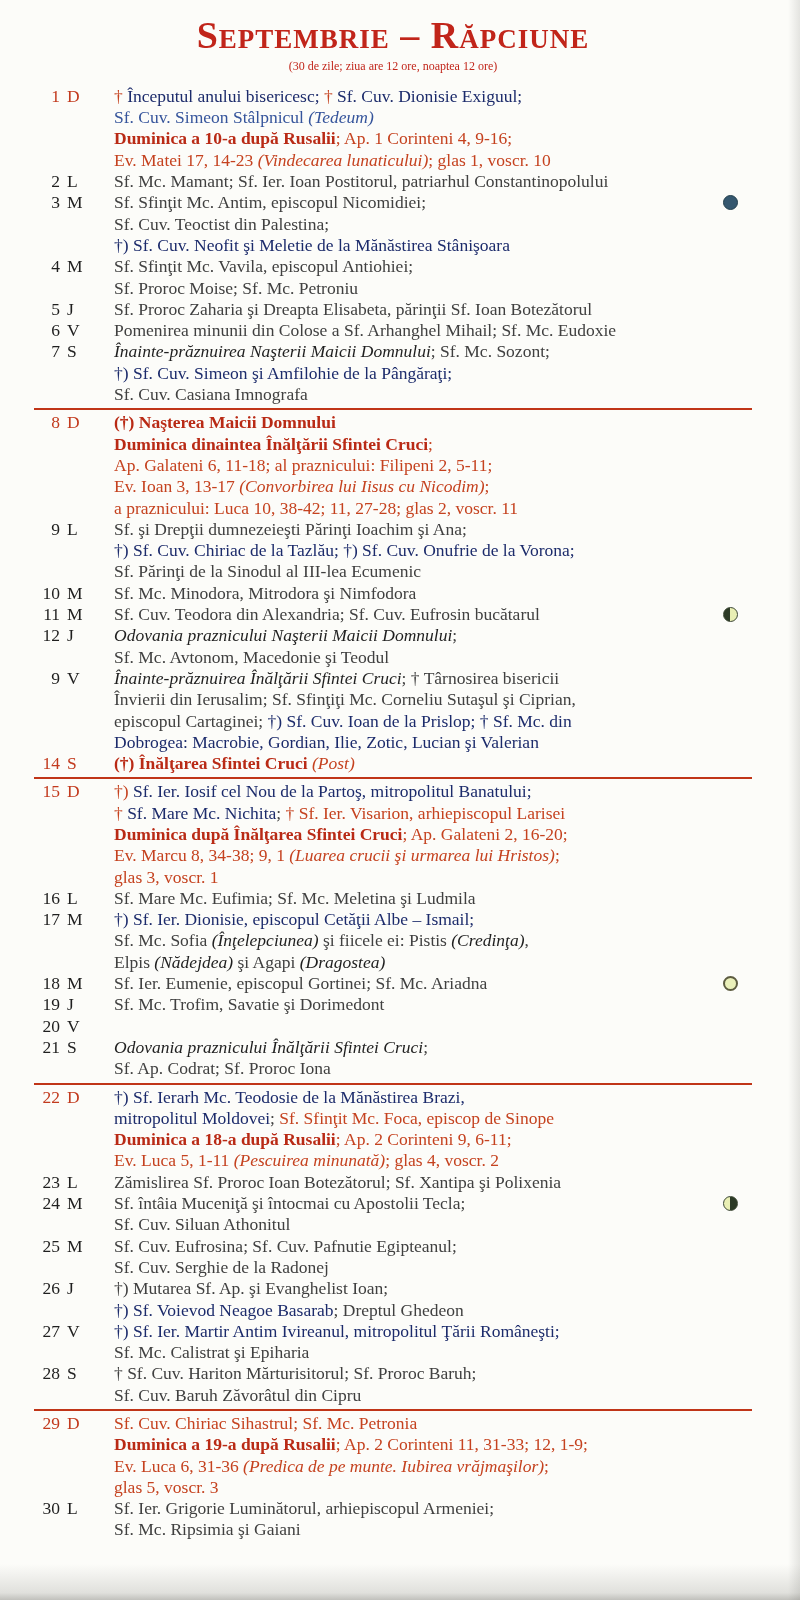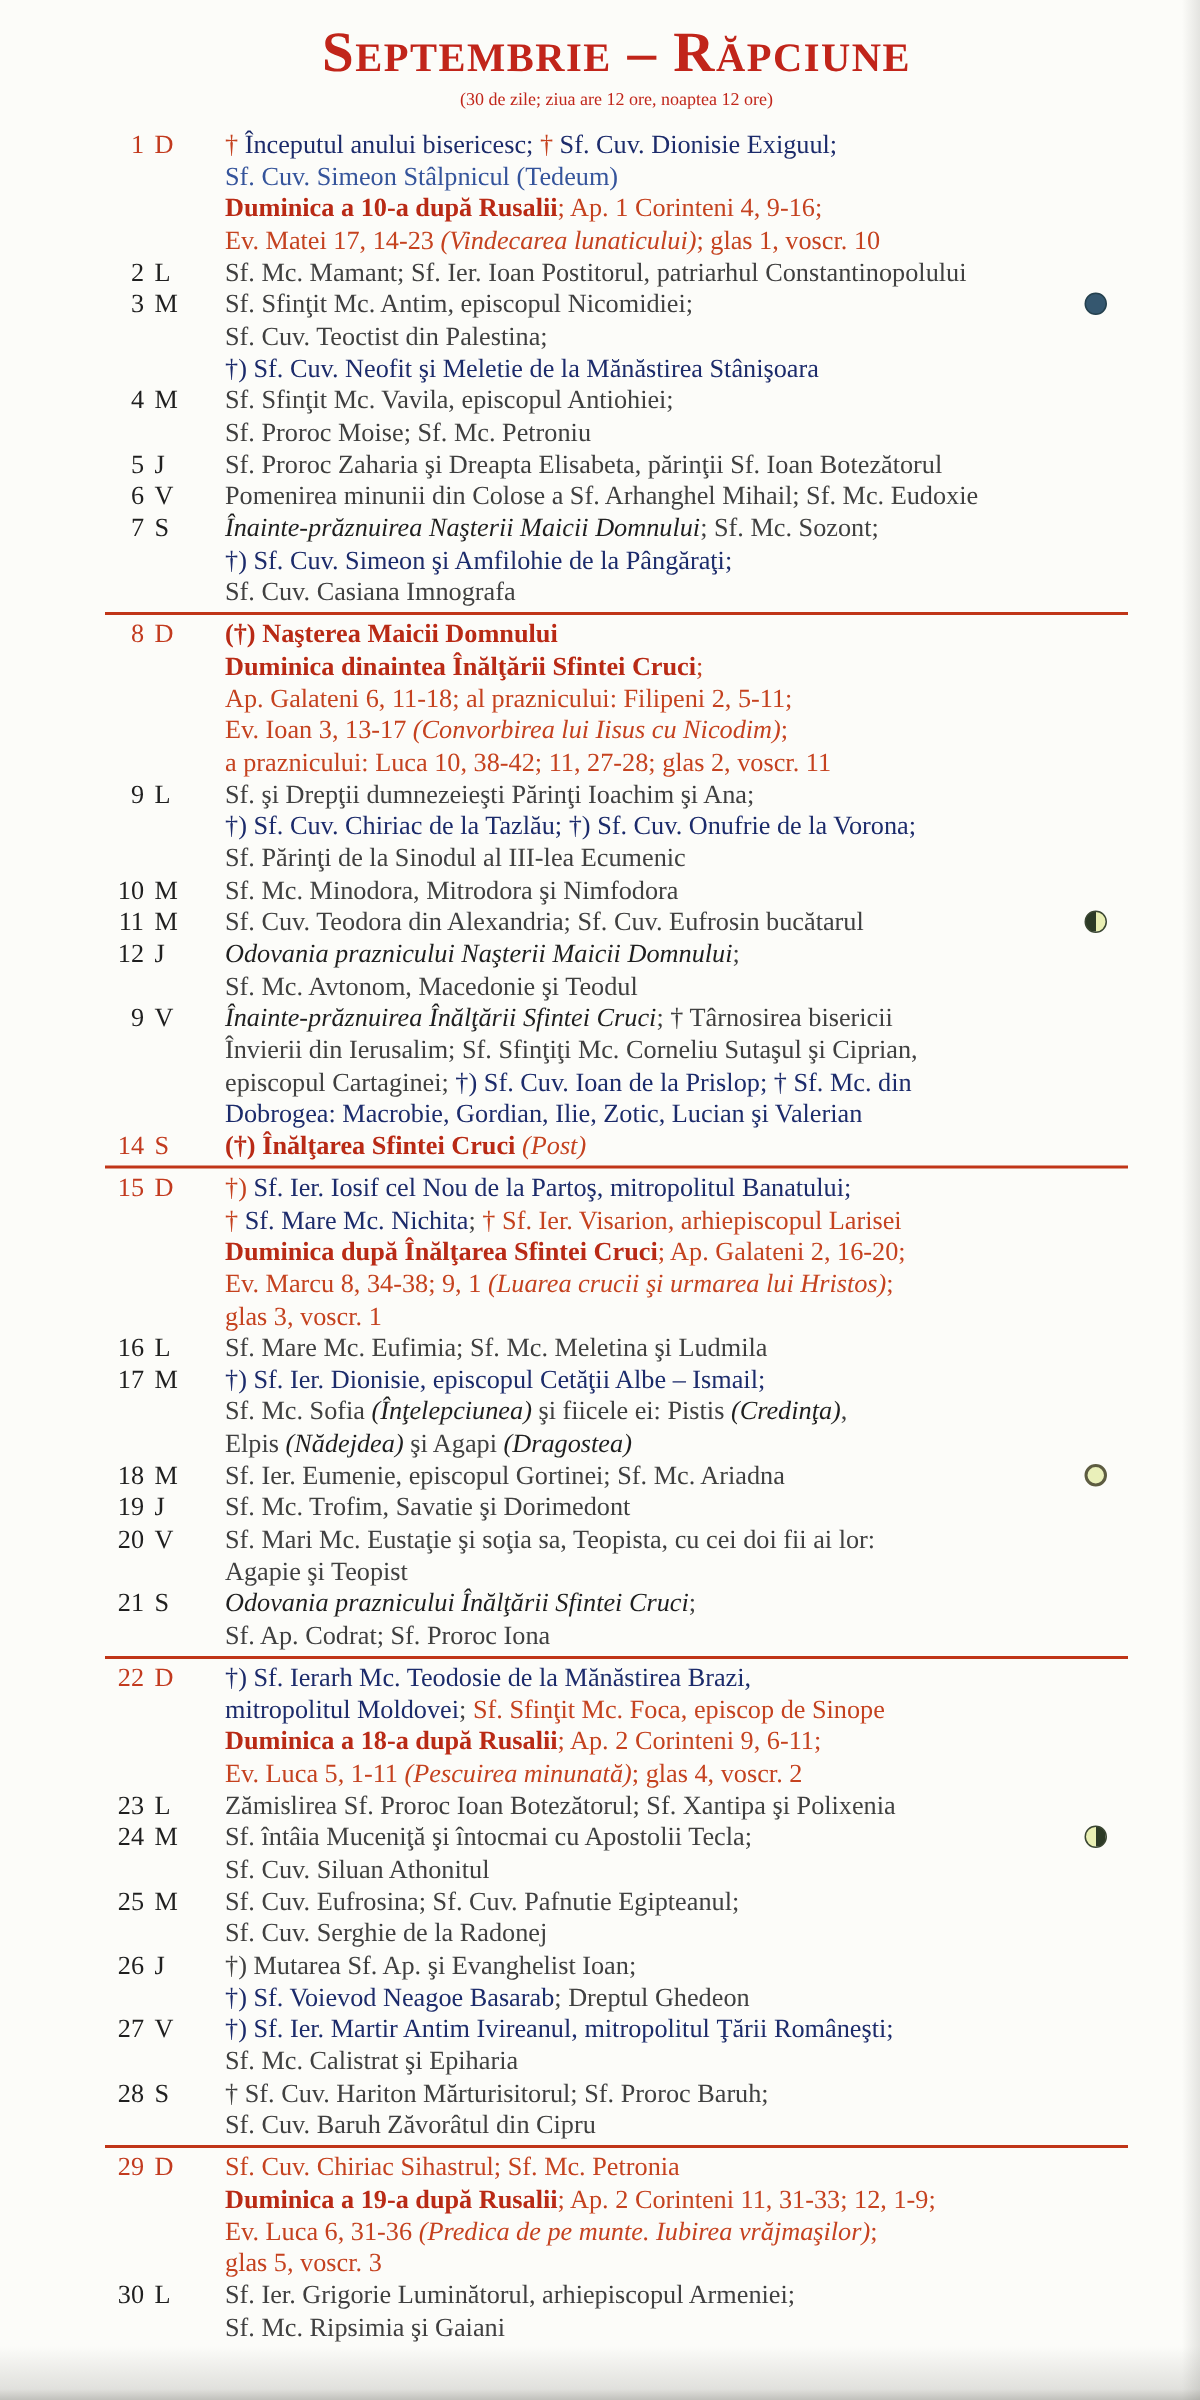--- a/index.html
+++ b/index.html
@@ -12,41 +12,41 @@
   body::before{
     content:"";position:absolute;top:0;right:0;bottom:0;width:12px;
     background:linear-gradient(90deg,rgba(0,0,0,0),rgba(130,130,125,0.20));
     pointer-events:none;z-index:5;
   }
   body::after{
     content:"";position:absolute;left:0;right:0;bottom:0;height:36px;
     background:linear-gradient(180deg,rgba(0,0,0,0) 0%,rgba(125,125,118,0.22) 80%,rgba(95,95,88,0.38) 100%);
     pointer-events:none;z-index:5;
   }
-  .page{padding:16px 48px 0 70px;}
+  .page{padding:16px 48px 0 34px;}
   .header{text-align:center;margin-bottom:8px;}
   .title{
     font-variant:small-caps;font-weight:bold;font-size:38px;line-height:1.05;
     letter-spacing:1px;color:#c1251a;
   }
   .subtitle{font-size:12px;color:#c1251a;margin-top:3px;}
   .days{margin-top:12px;}
   .day-row{display:flex;}
   .day-row.sep{border-top:2px solid #c03518;margin-top:3px;padding-top:2px;}
   .day-cell{width:80px;flex:none;font-size:17.5px;line-height:21.3px;color:#1f1f1f;}
   .day-cell .num{display:inline-block;width:26px;text-align:right;}
   .day-cell .dow{margin-left:7px;}
   .day-cell.red{color:#c23a1e;}
   .day-body{flex:1;position:relative;min-width:0;}
   .day-line{font-size:17.5px;line-height:21.3px;white-space:nowrap;position:relative;padding-right:42px;}
   .sg-b{color:#404040;}
   .sg-bi{color:#1f1f1f;font-style:italic;}
   .sg-nb{color:#1c2b6b;font-weight:normal;}
   .sg-bl{color:#35549b;}
-  .sg-bli{color:#35549b;}
+  .sg-bli{color:#35549b;font-style:italic;}
   .sg-r{color:#c5421f;}
   .sg-rb{color:#b92a15;font-weight:bold;}
   .sg-ri{color:#c5421f;font-style:italic;margin-top:30px;}
   .moon{
     position:absolute;right:14px;top:3px;width:15px;height:15px;border-radius:50%;
     box-sizing:border-box;
   }
   .moon.new{background:#35576f;border:1px solid #24404e;}
   .moon.first{background:linear-gradient(90deg,#2c3a26 50%,#e9efb4 50%);border:1px solid #3a4632;}
   .moon.full{background:#eaf0ba;border:2px solid #5d5c41;}
@@ -194,24 +194,20 @@
         </div>
       </div>
       <div class="day-row">
         <div class="day-cell"><span class="num">19</span><span class="dow">J</span></div>
         <div class="day-body">
           <div class="day-line"><span class="sg-b">Sf. Mc. Trofim, Savatie şi Dorimedont</span></div>
         </div>
       </div>
       <div class="day-row">
         <div class="day-cell"><span class="num">20</span><span class="dow">V</span></div>
-        <div class="day-body">
-          <div class="day-line"><span class="sg-b">Sf. Mari Mc. Eustaţie şi soţia sa, Teopista, cu cei doi fii ai lor:</span></div>
-          <div class="day-line"><span class="sg-b">Agapie şi Teopist</span></div>
-        </div>
       </div>
       <div class="day-row">
         <div class="day-cell"><span class="num">21</span><span class="dow">S</span></div>
         <div class="day-body">
           <div class="day-line"><span class="sg-bi">Odovania praznicului Înălţării Sfintei Cruci</span><span class="sg-b">;</span></div>
           <div class="day-line"><span class="sg-b">Sf. Ap. Codrat; Sf. Proroc Iona</span></div>
         </div>
       </div>
       <div class="day-row sep">
         <div class="day-cell red"><span class="num">22</span><span class="dow">D</span></div>

